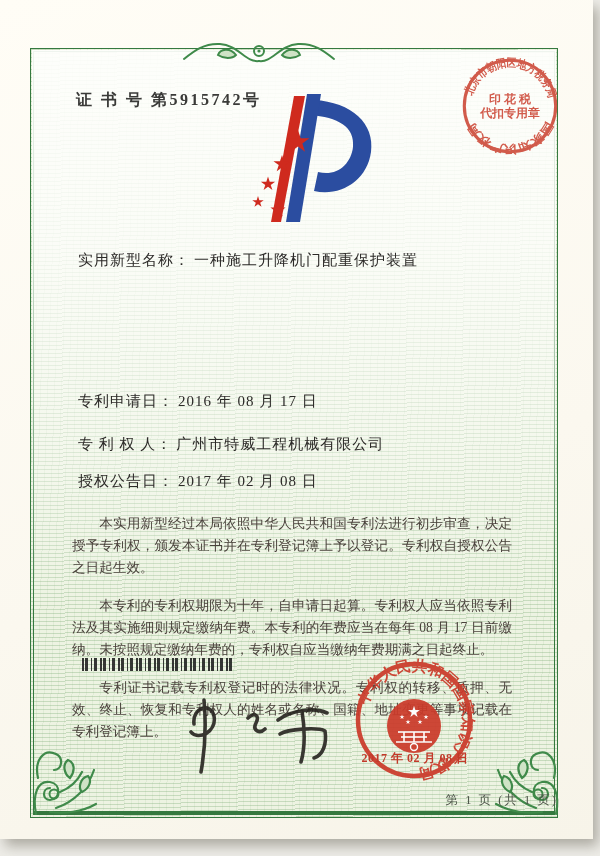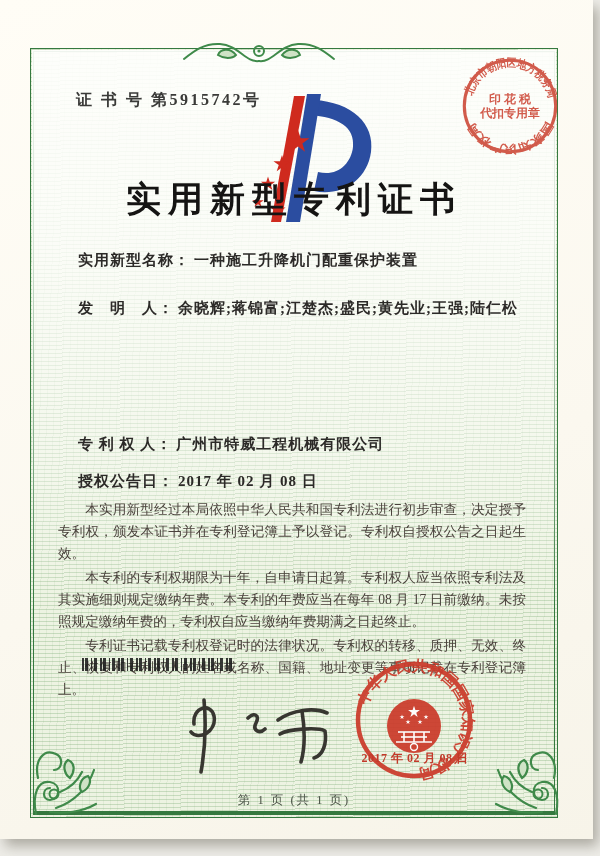--- a/index.html
+++ b/index.html
@@ -34,49 +34,49 @@
   .cert-no{
     position:absolute;left:76px;top:90px;
     font-size:16px;font-weight:600;letter-spacing:2.5px;color:#3a3a38;white-space:nowrap;
   }
   .title{
     position:absolute;left:30px;top:176px;width:528px;text-align:center;
     font-size:35px;font-weight:700;letter-spacing:7px;color:#151413;white-space:nowrap;
   }
   .field-row{
     position:absolute;left:78px;width:460px;
-    font-size:15px;font-weight:700;color:#2c2a28;letter-spacing:1px;white-space:nowrap;
+    font-size:15px;font-weight:400;color:#2c2a28;letter-spacing:1px;white-space:nowrap;
   }
   .field-row .val{margin-left:4px;}
   .body-text{
     position:absolute;left:56px;top:497px;width:472px;
     font-size:13.6px;line-height:22px;text-align:justify;
     color:#4a423c;font-weight:500;
   }
-  .body-text p{margin:2px;text-indent:2em;}
+  .body-text p{margin:16px;text-indent:2em;}
   .barcode{
     position:absolute;left:82px;top:658px;width:150px;height:13px;opacity:.88;
     background:repeating-linear-gradient(90deg,
       #1d1d1d 0 2px,transparent 2px 3px,
       #1d1d1d 3px 6px,transparent 6px 9px,
       #1d1d1d 9px 10px,transparent 10px 12px,
       #1d1d1d 12px 15px,transparent 15px 18px);
   }
   .signer{
     position:absolute;left:94px;top:719px;
     font-size:16px;font-weight:600;color:#2c2a28;line-height:31px;letter-spacing:2px;
   }
   .signature-svg{position:absolute;left:168px;top:692px;}
   .seal-svg{position:absolute;left:344px;top:650px;}
   .seal-date{
     position:absolute;left:346px;top:750px;width:138px;text-align:center;
     font-size:12px;font-weight:700;color:#c23a2a;letter-spacing:.5px;white-space:nowrap;
   }
   .footer{
-    position:absolute;left:30px;top:792px;width:528px;text-align:center;
+    position:absolute;left:30px;top:792px;width:528px;text-align:right;
     font-size:12.5px;color:#4c5448;letter-spacing:2px;
   }
   .logo-svg{position:absolute;left:228px;top:84px;}
   .tax-stamp-svg{position:absolute;left:456px;top:52px;opacity:.88;}
   .corner-bl{position:absolute;left:30px;top:730px;}
   .corner-br{position:absolute;left:472px;top:730px;transform:scaleX(-1);}
   .top-crest{position:absolute;left:176px;top:33px;}
   svg text{font-family:"Liberation Serif","DejaVu Serif",serif;}
 </style>
 </head>
@@ -151,27 +151,26 @@
     <polygon points="66,12 77,12 53,138 43,138" fill="#cf2a1e"></polygon>
     <g fill="#cf2a1e">
       <use href="#star" transform="translate(70,58) scale(1.2)"></use>
       <use href="#star" transform="translate(54,80) scale(0.9)"></use>
       <use href="#star" transform="translate(40,100) scale(0.75)"></use>
       <use href="#star" transform="translate(30,118) scale(0.6)"></use>
       <use href="#star" transform="translate(50,126) scale(0.8)"></use>
     </g>
   </svg>
 
-  <div class="title">实用新型专利证书</div>
 
   <div class="field-row" style="top:251px">
     <span>实用新型名称：</span><span class="val">一种施工升降机门配重保护装置</span>
   </div>
-  <div class="field-row" style="top:299px">
-    <span>发　明　人：</span><span class="val">余晓辉;蒋锦富;江楚杰;盛民;黄先业;王强;陆仁松</span>
+  <div class="field-row" style="top:392px">
+    <span>专利申请日：</span><span class="val">2016 年 08 月 17 日</span>
   </div>
   <div class="field-row" style="top:435px">
     <span>专 利 权 人：</span><span class="val">广州市特威工程机械有限公司</span>
   </div>
   <div class="field-row" style="top:472px">
     <span>授权公告日：</span><span class="val">2017 年 02 月 08 日</span>
   </div>
 
   <div class="body-text">
     <p>本实用新型经过本局依照中华人民共和国专利法进行初步审查，决定授予专利权，颁发本证书并在专利登记簿上予以登记。专利权自授权公告之日起生效。</p>

